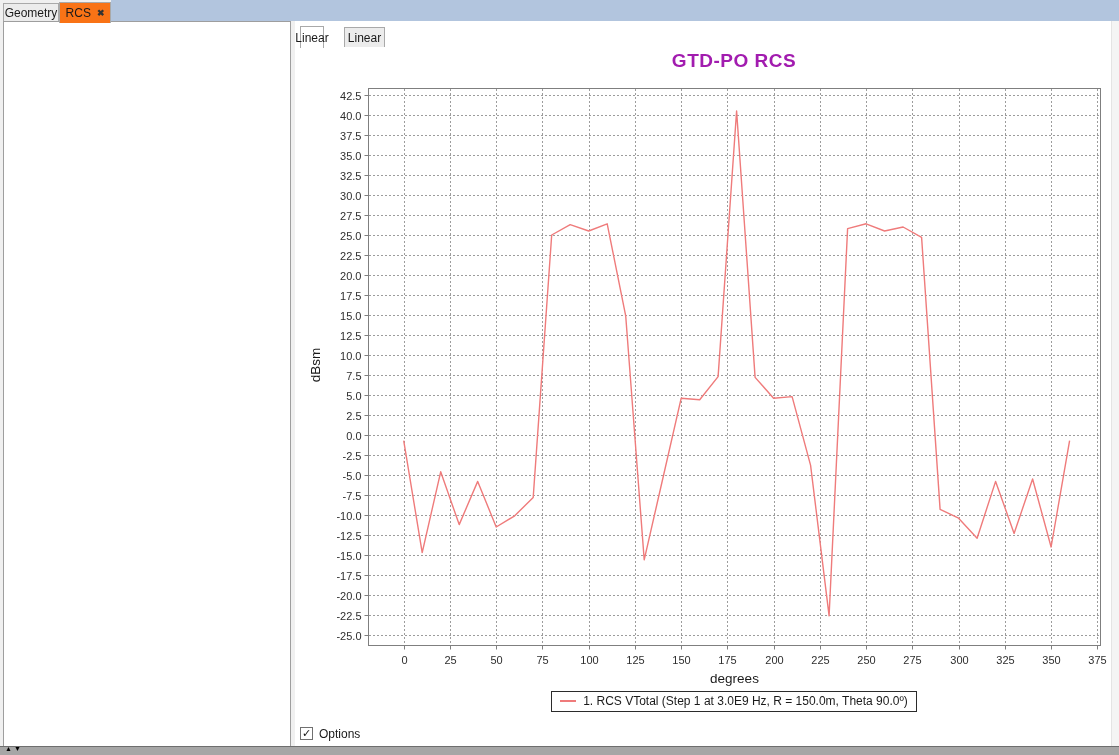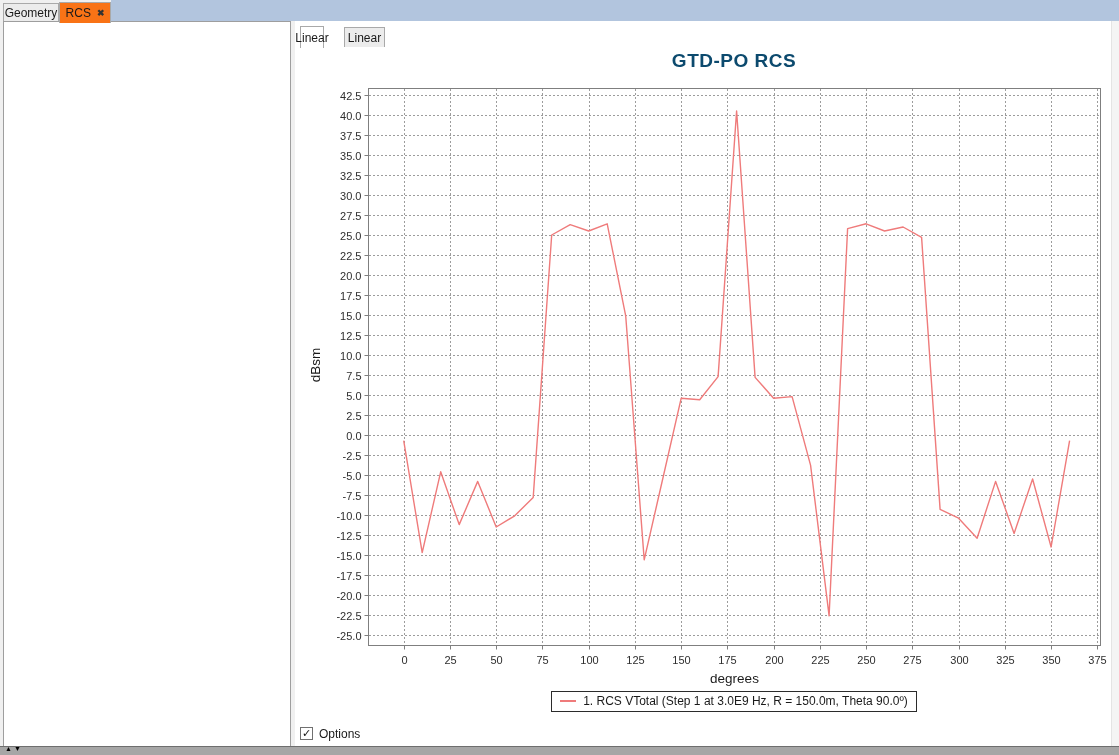--- a/index.html
+++ b/index.html
@@ -57,21 +57,21 @@
   }
 
   
   .checkbox{
     width:13px;height:13px;box-sizing:border-box;background:#fff;border:1px solid #707070;
     display:flex;align-items:center;justify-content:center;
     font-size:11px;line-height:11px;color:#111;
   }
 
   
-  #chart-title{left:368px;top:50px;width:732px;text-align:center;font-size:19px;font-weight:bold;letter-spacing:0.5px;color:#0c4a6e;}
+  #chart-title{left:368px;top:50px;width:732px;text-align:center;font-size:19px;font-weight:bold;letter-spacing:0.5px;color:#a21caf;}
   #chart-svg{left:300px;top:80px;}
   #chart-svg text{font-family:"Liberation Sans",sans-serif;}
   #legend-row{left:368px;top:691px;width:732px;display:flex;justify-content:center;}
   .legend-box{
     border:1px solid #2b2b2b;background:#fff;padding:2px 8px 3px 8px;
     display:flex;align-items:center;gap:7px;font-size:12px;white-space:nowrap;
   }
   .legend-line{width:16px;height:0;border-top:2px solid #ef7b7b;}
 
   

